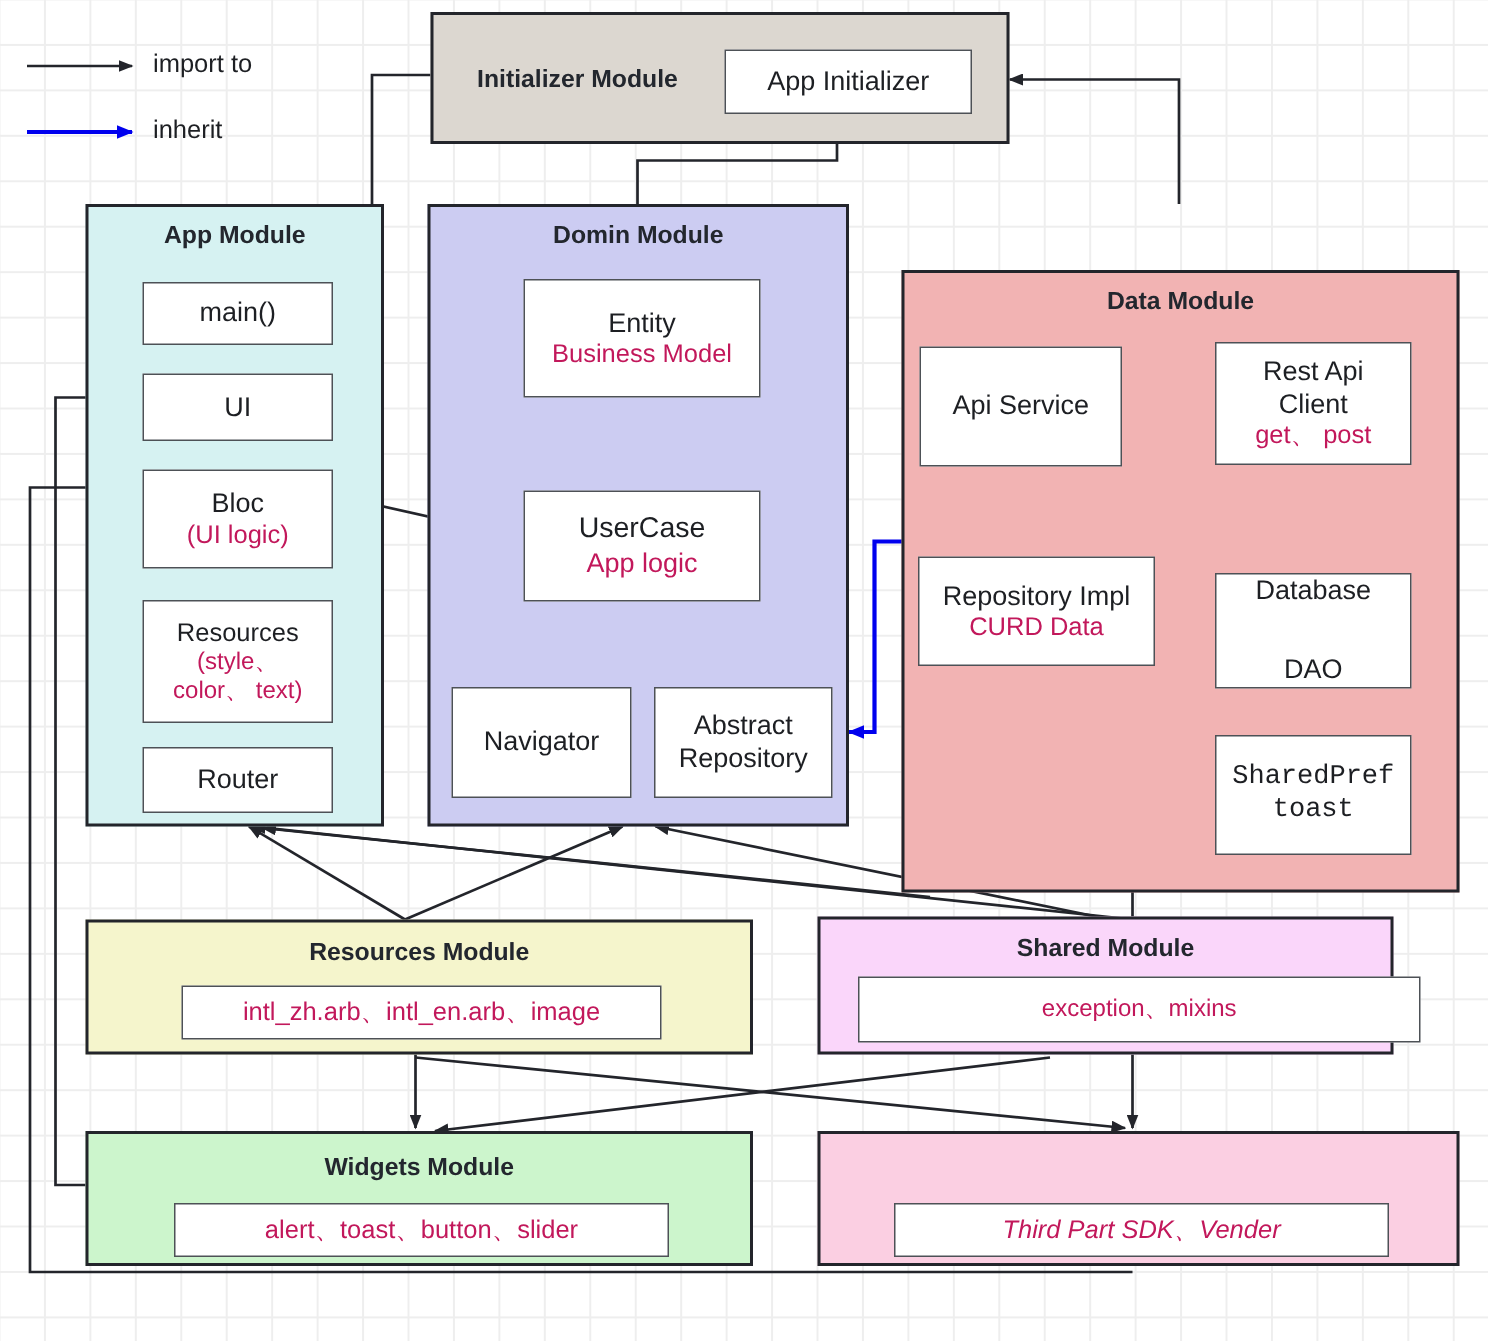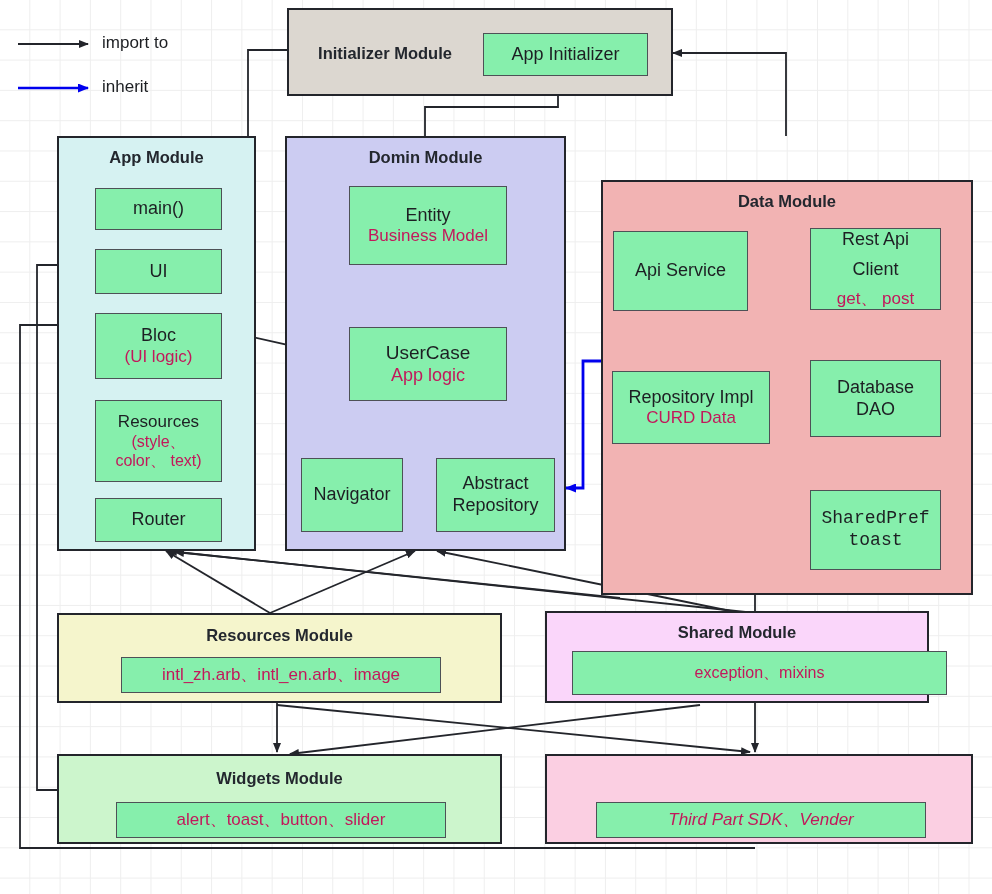--- a/index.html
+++ b/index.html
@@ -22,21 +22,21 @@
   .node{position:absolute;box-sizing:border-box;}
   .module{
     border:2px solid #23252b;
   }
   .module-title{
     position:absolute;left:0;right:0;top:10px;
     text-align:center;font-weight:bold;font-size:16.5px;color:#23272e;
   }
   .box{
     position:absolute;box-sizing:border-box;
-    background:#86efac;border:1.6px solid #4d5156;
+    background:#ffffff;border:1.6px solid #4d5156;
     display:flex;flex-direction:column;
     align-items:center;justify-content:center;
     text-align:center;line-height:1.2;
   }
   .ln1{font-size:18px;color:#1d1f23;}
   .ln2{font-size:17px;color:#c2185b;}
   .legend-text{
     position:absolute;font-size:17px;color:#1d1f23;
   }
   
@@ -165,49 +165,49 @@
   <div class="box" style="left:62px;top:48px;width:158px;height:79px;">
     <div class="ln1">Entity</div>
     <div class="ln2">Business Model</div>
   </div>
 
   <div class="box" style="left:62px;top:189px;width:158px;height:74px;">
     <div class="ln1" style="font-size:19px;">UserCase</div>
     <div class="ln2" style="font-size:18px;">App logic</div>
   </div>
 
-  <div class="box" style="left:14px;top:320px;width:102px;height:74px;">
+  <div class="box" style="left:14px;top:320px;width:120px;height:74px;">
     <div class="ln1">Navigator</div>
   </div>
 
   <div class="box" style="left:149px;top:320px;width:119px;height:74px;">
     <div class="ln1">Abstract</div>
     <div class="ln1">Repository</div>
   </div>
 </div>
 
 <div class="node module m-data" style="left:601px;top:136px;width:372px;height:415px;margin-top:44px;">
   <div class="module-title">Data Module</div>
 
   <div class="box" style="left:10px;top:49px;width:135px;height:80px;">
     <div class="ln1">Api Service</div>
   </div>
 
-  <div class="box" style="left:207px;top:46px;width:131px;height:82px;justify-content:space-between;">
+  <div class="box" style="left:207px;top:46px;width:131px;height:82px;">
     <div class="ln1">Rest Api</div>
     <div class="ln1">Client</div>
     <div class="ln2">get、 post</div>
   </div>
 
   <div class="box" style="left:9px;top:189px;width:158px;height:73px;">
     <div class="ln1">Repository Impl</div>
     <div class="ln2">CURD Data</div>
   </div>
 
-  <div class="box" style="left:207px;top:178px;width:131px;height:77px;">
+  <div class="box" style="left:207px;top:200px;width:131px;height:77px;justify-content:space-between;">
     <div class="ln1">Database</div>
     <div class="ln1">DAO</div>
   </div>
 
   <div class="box" style="left:207px;top:308px;width:131px;height:80px;font-family:Liberation Mono, monospace;">
     <div class="ln1">SharedPref</div>
     <div class="ln1">toast</div>
   </div>
 </div>
 

